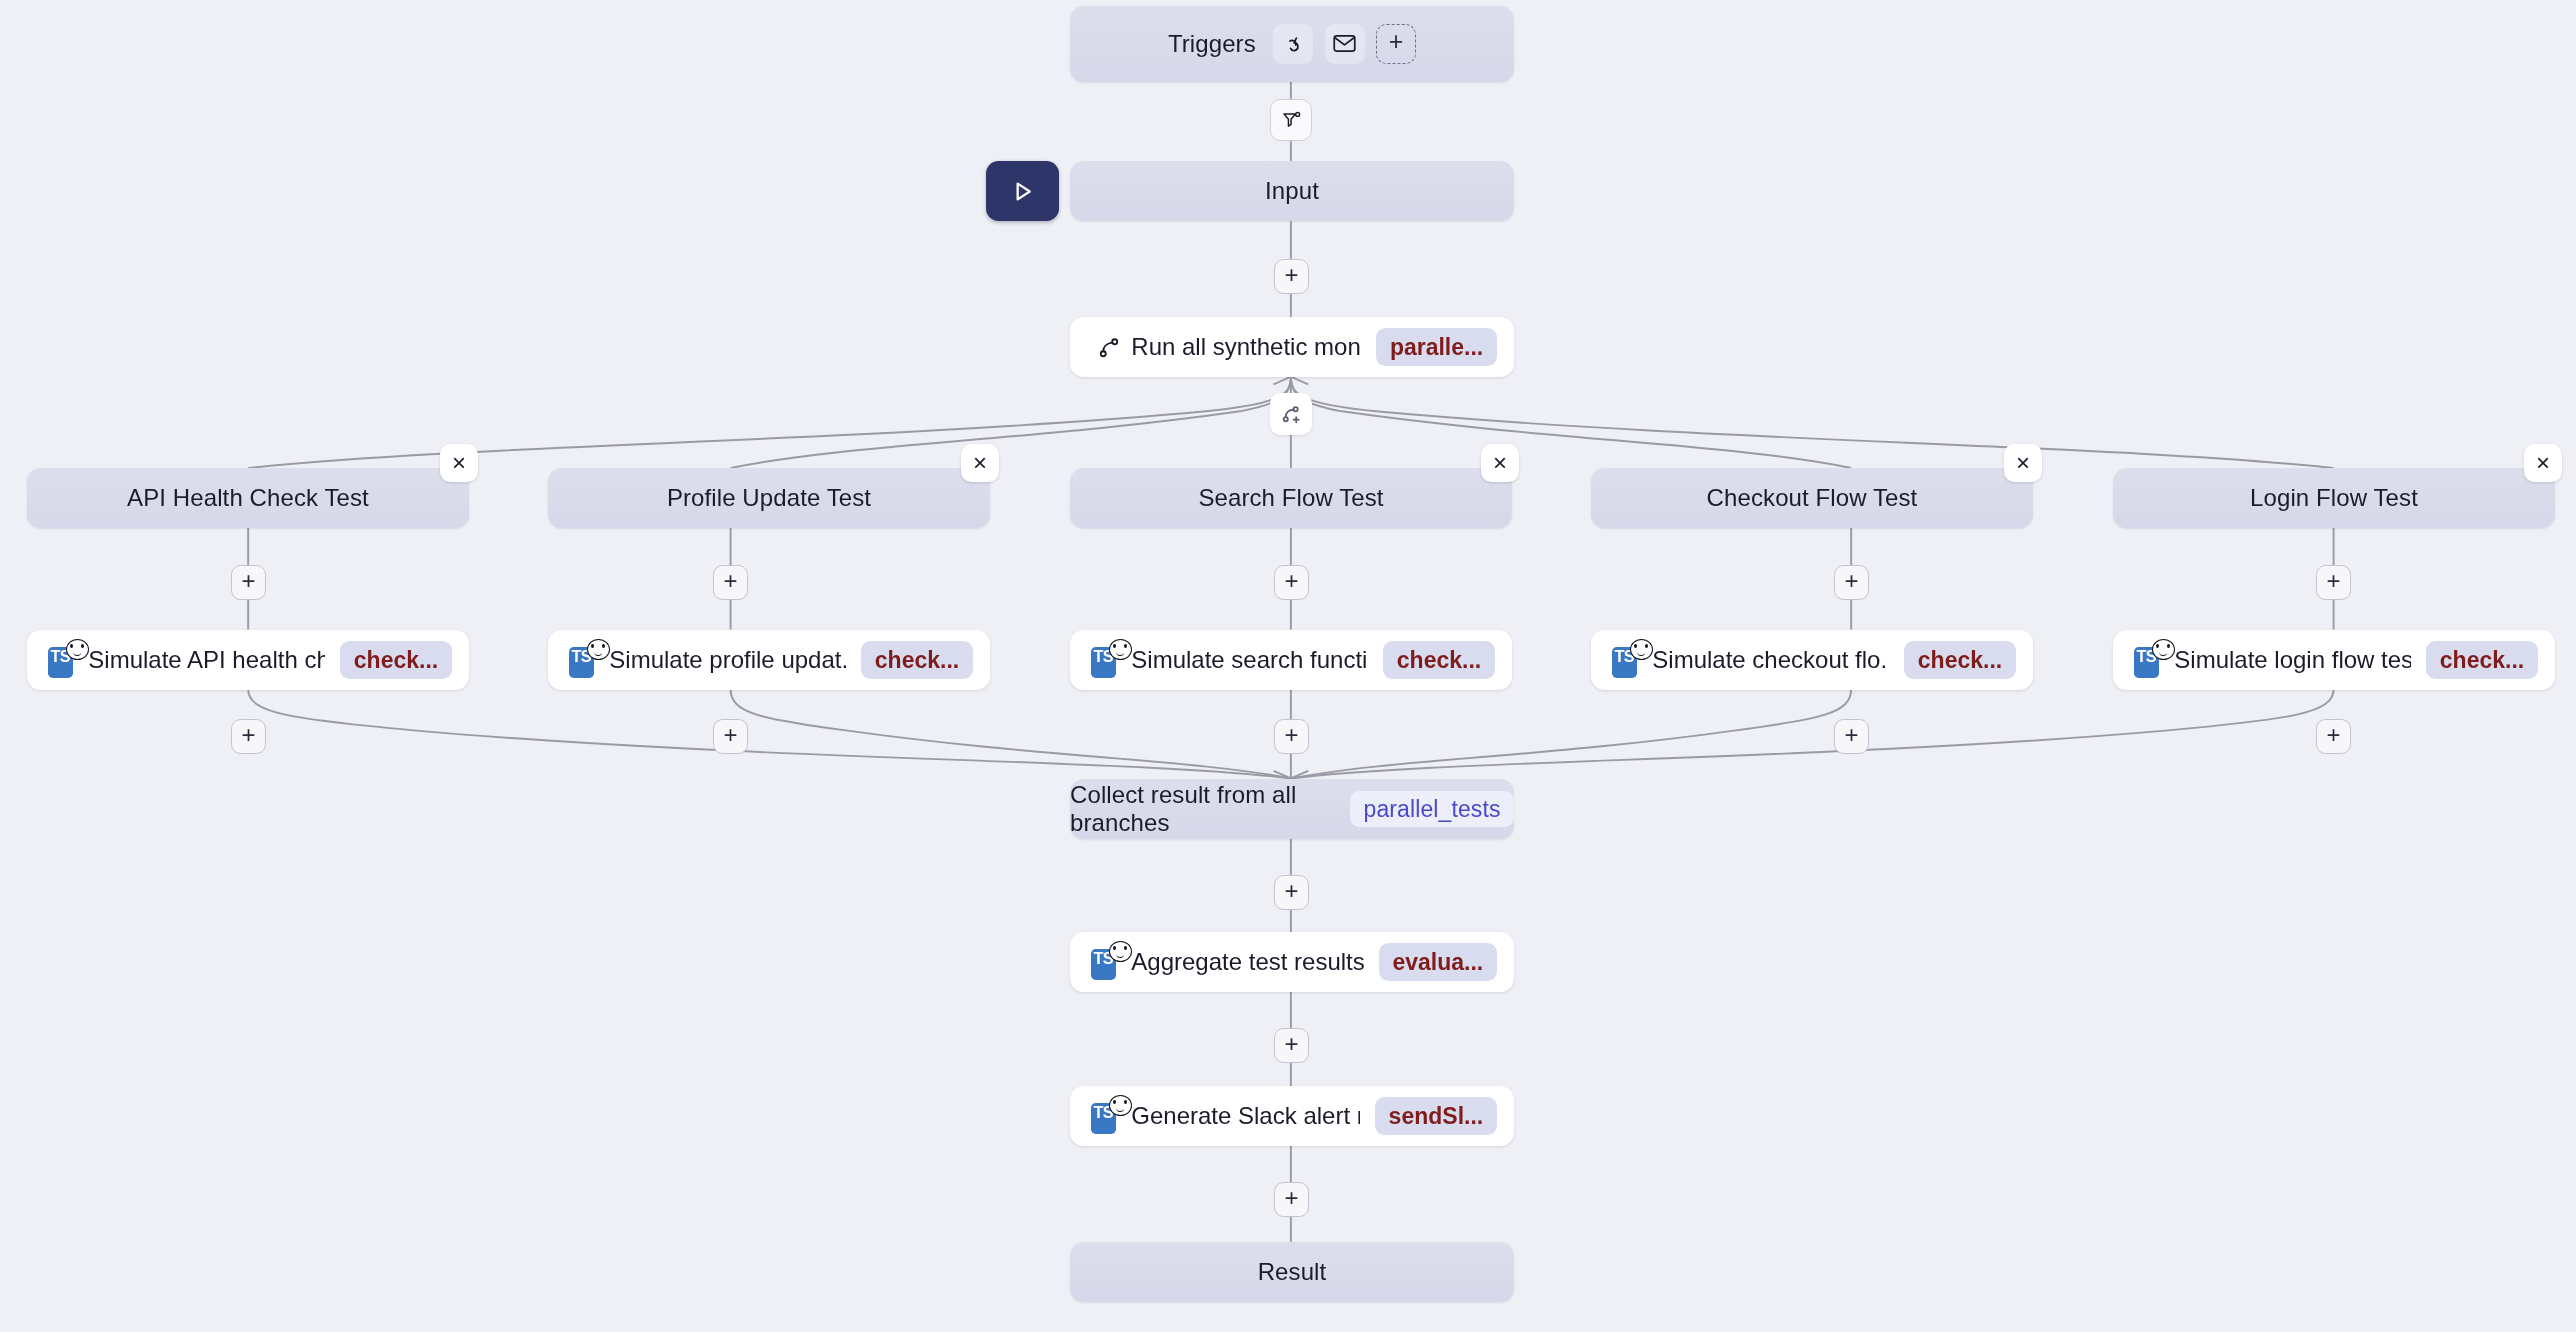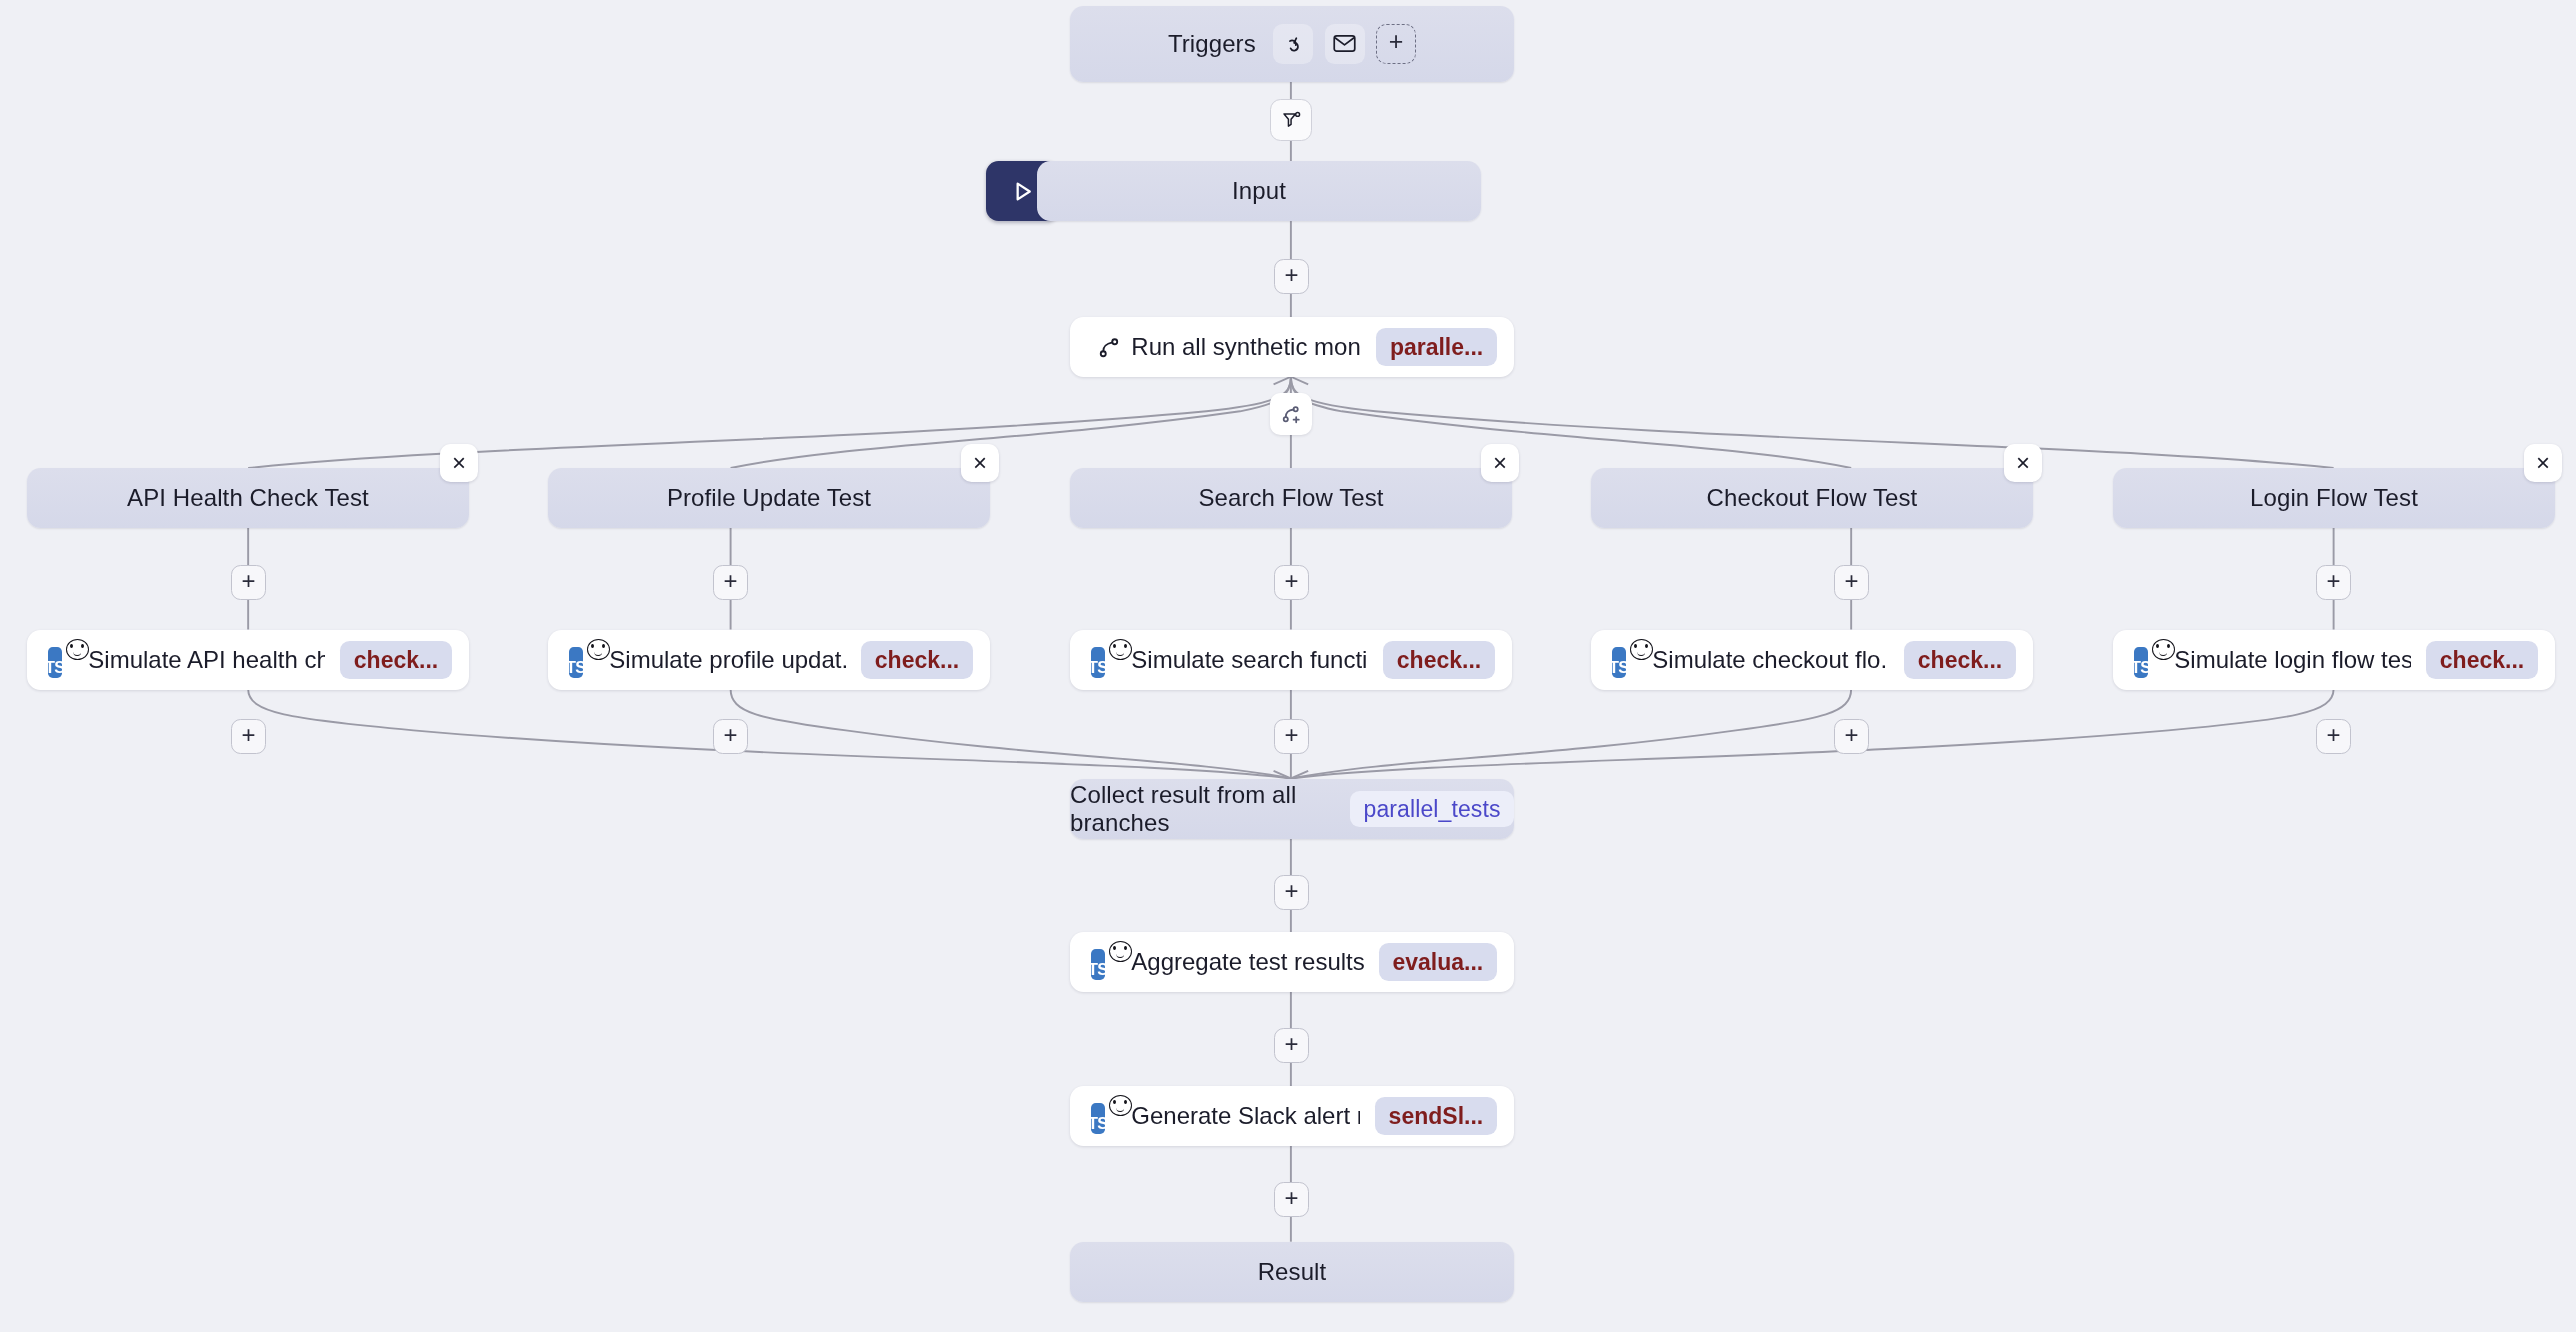--- a/index.html
+++ b/index.html
@@ -77,25 +77,25 @@
     padding: 7.7px 13.5px;
     font-size: 23px;
     line-height: 1;
     margin-left: 15.4px;
   }
 
   
   .ts-wrap { position: relative; width: 37px; height: 37px; }
   .ts-sq {
     position: absolute; left: 0; top: 5.8px;
-    width: 14px; height: 31px; border-radius: 4.8px;
+    width: 25px; height: 31px; border-radius: 4.8px;
     background: #3b78c3;
     color: #fff; font-weight: bold; font-size: 16.3px;
     display: flex; align-items: flex-end; justify-content: center;
-    padding-bottom: 1px;
+    padding-bottom: 12px;
     letter-spacing: -0.5px;
   }
   .ts-face {
     position: absolute; right: -3.8px; top: -2.9px;
     width: 23px; height: 21px; border-radius: 50%;
     background: #fff; border: 1.9px solid #15151c;
   }
   .ts-face::before, .ts-face::after {
     content: ""; position: absolute; top: 4.8px;
     width: 2.9px; height: 3.8px; border-radius: 50%; background: #15151c;
@@ -244,21 +244,21 @@
       <circle cx="19" cy="5" r="2.2"></circle>
     </svg>
   </div>
 
   <div id="run-btn" style="left:986px; top:161px;">
     <svg width="29" height="29" viewBox="0 0 24 24" fill="none" stroke="#ffffff" stroke-width="1.9" stroke-linejoin="round">
       <path d="M8 5.5 L18 12 L8 18.5 Z"></path>
     </svg>
   </div>
 
-  <div class="pill" style="left:1037px; top:161px; width:444px;">
+  <div class="pill" style="left:1070px; top:161px; width:444px;">
     <span>Input</span>
   </div>
 
   <div class="plus-btn" style="left:1274px; top:259px;">
     <span>+</span>
   </div>
 
   <div class="card" style="left:1070px; top:317px; width:444px;">
     <span class="lead">
       <svg width="25" height="25" viewBox="0 0 24 24" fill="none" stroke="#1b1c2a" stroke-width="1.8" stroke-linecap="round" stroke-linejoin="round">

